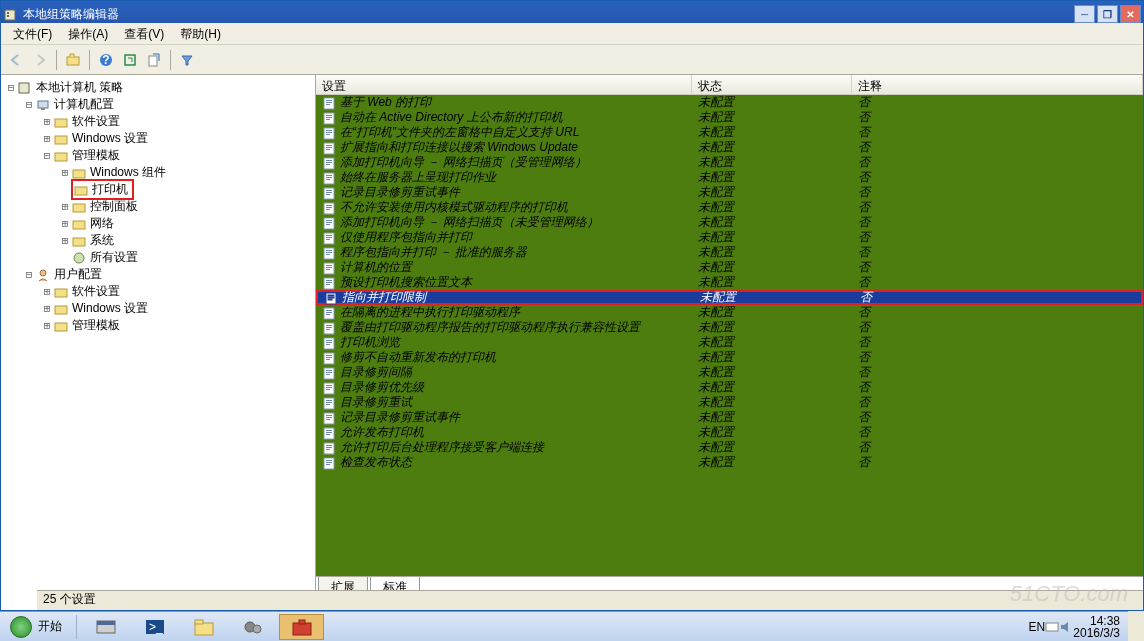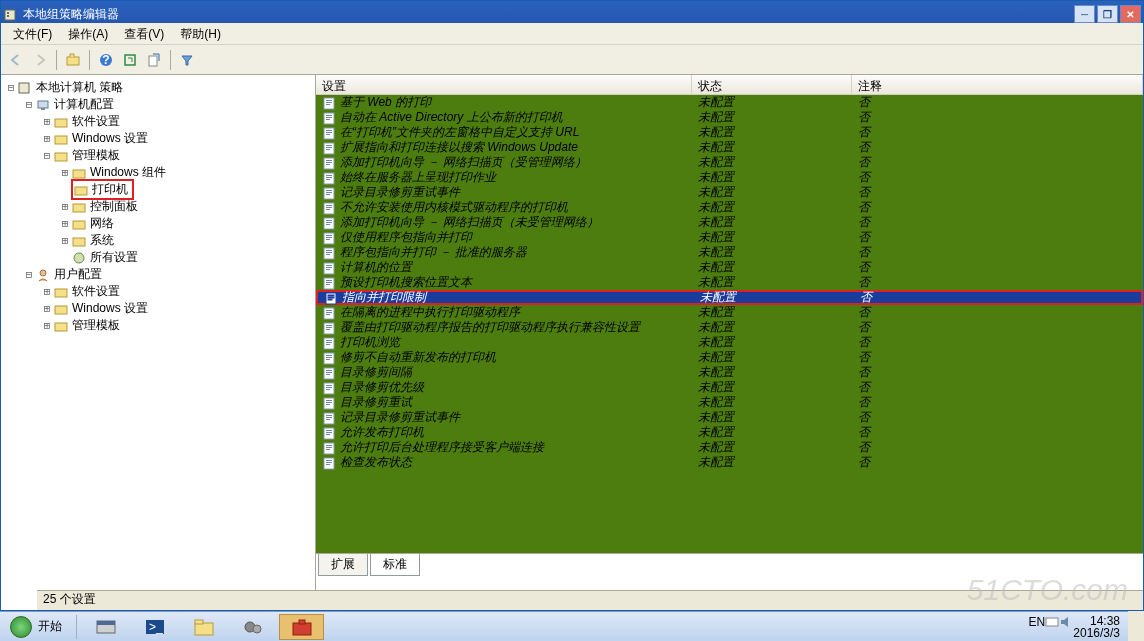--- a/index.html
+++ b/index.html
@@ -41,32 +41,32 @@
 .listbody { flex: 1; overflow: auto; font-style: italic; }
 .lrow { display: flex; height: 15px; align-items: center; cursor: pointer; }
 .lrow .c1 { flex: 0 0 376px; display: flex; align-items: center; padding-left: 6px; gap: 4px; }
 .lrow .c2 { flex: 0 0 160px; padding-left: 6px; }
 .lrow .c3 { flex: 1; padding-left: 6px; }
 .lrow.selected { background: #1a3c9c; color: #fff; }
 .lrow.selected .item-icon rect { fill: #fff; stroke: #1a3c9c; }
 .lrow.highlighted { border: 2px solid #e02020; }
 .lrow .item-icon { width: 14px; height: 14px; flex-shrink: 0; }
 
-.tabs { height: 37px; display: flex; align-items: flex-start; background: #fff; border-top: 1px solid #aca899; padding-left: 2px; }
+.tabs { height: 14px; display: flex; align-items: flex-start; background: #fff; border-top: 1px solid #aca899; padding-left: 2px; }
 .tab { padding: 2px 12px; border: 1px solid #919b9c; border-top: none; background: #f4f3ee; margin-right: 2px; cursor: pointer; }
 .tab.active { background: #fff; }
 
 .statusbar { height: 20px; background: #ece9d8; border-top: 1px solid #aca899; display: flex; align-items: flex-start; padding-left: 6px; font-size: 12px; margin-left: 36px; }
 
 .taskbar { position: absolute; bottom: 0; left: 0; right: 16px; height: 30px; background: linear-gradient(#dfe8f6,#bfd3ef); border-top: 1px solid #7a9cc6; display: flex; align-items: center; }
 .start { display: flex; align-items: center; gap: 6px; padding: 0 10px; height: 100%; cursor: pointer; }
 .start-orb { width: 22px; height: 22px; border-radius: 50%; background: radial-gradient(#7ed47e,#2a8a2a); border: 1px solid #246b24; }
 .task-item { width: 45px; height: 26px; margin: 0 2px; display: flex; align-items: center; justify-content: center; border: 1px solid transparent; cursor: pointer; }
-.tray { margin-left: auto; display: flex; padding-right: 8px; }
-.watermark { position: absolute; right: 16px; bottom: 34px; color: #bbb; font-size: 30px; font-style: italic; pointer-events: none; opacity: 0.5; }
+.tray { margin-left: auto; display: flex; align-items: center; padding-right: 8px; }
+.watermark { position: absolute; right: 16px; bottom: 34px; color: #bbb; font-size: 22px; font-style: italic; pointer-events: none; opacity: 0.5; }
 
 svg { display: block; }
 </style>
 </head>
 <body>
 
 <div class="window">
 
   <div class="titlebar">
     <span class="app-icon">

